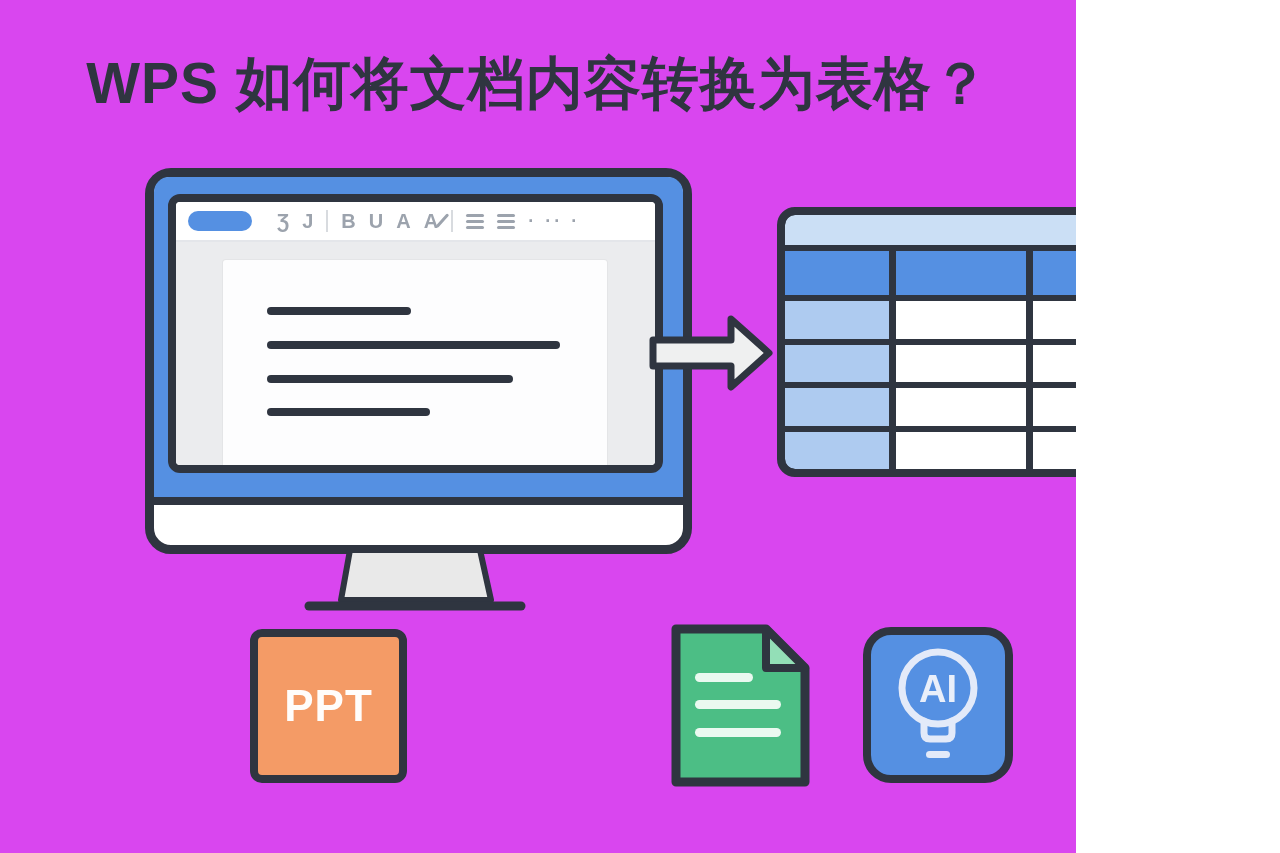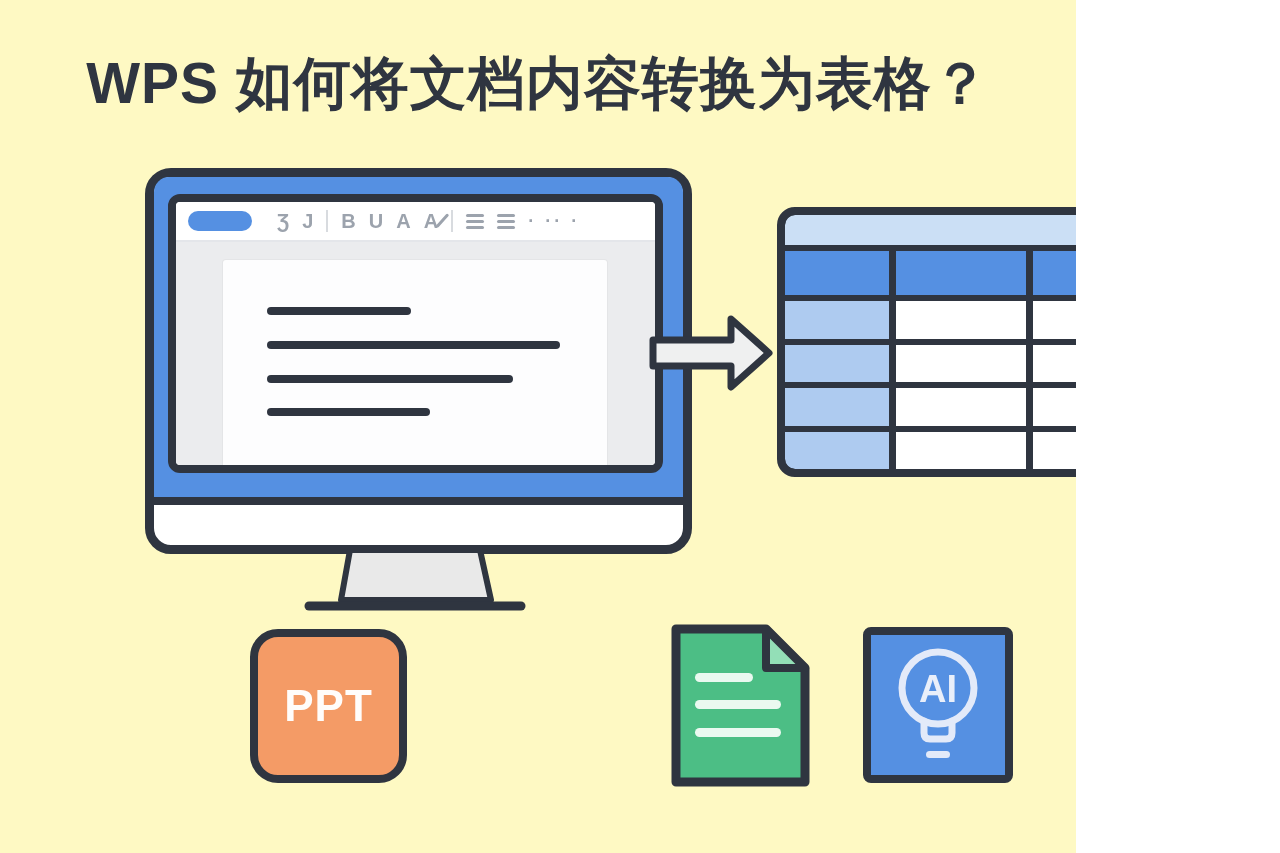--- a/index.html
+++ b/index.html
@@ -1,18 +1,18 @@
 <!DOCTYPE html>
 <html><head>
 <meta charset="utf-8">
 <style>
   html,body { margin:0; padding:0; }
   .canvas {
     position:relative; width:1076px; height:853px;
-    background:#fef9c3; overflow:hidden;
+    background:#d946ef; overflow:hidden;
     font-family:"Liberation Sans","DejaVu Sans",sans-serif;
   }
   .title {
     position:absolute; left:0; right:0; top:46px;
     text-align:center; font-size:57px; font-weight:800;
     color:#2F3540; letter-spacing:1px; margin:0;
   }
 
   
   .monitor {
@@ -80,27 +80,27 @@
     grid-template-rows:repeat(4,1fr); gap:6px 7px;
   }
   .rtable-body .lab  { background:#AECBF0; }
   .rtable-body .cell { background:#FFFFFF; }
   .rtable-body .bl { border-radius:0 0 0 10px; }
   .rtable-body .br { border-radius:0 0 10px 0; }
 
   
   .ficon {
     position:absolute; box-sizing:border-box; border:8px solid #2F3540;
-    border-radius:28px; display:flex; align-items:center; justify-content:center;
+    border-radius:12px; display:flex; align-items:center; justify-content:center;
   }
   .ficon span { color:#FFFDFB; font-size:44px; font-weight:800; letter-spacing:1px; }
   .ficon-ppt { left:250px; top:629px; width:157px; height:154px; background:#F49B66; }
   .ficon-pdf { left:467px; top:629px; width:141px; height:154px; background:#DD6F60; }
   .doc-svg   { position:absolute; left:669px; top:623px; }
-  .ficon-ai  { left:863px; top:627px; width:150px; height:156px; background:#5590E2; border-radius:8px;justify-content:flex-end; }
+  .ficon-ai  { left:863px; top:627px; width:150px; height:156px; background:#5590E2; border-radius:28px;justify-content:flex-end; }
 </style>
 </head>
 <body>
 
 <div class="canvas">
 
   <h1 class="title">WPS 如何将文档内容转换为表格？</h1>
 
   <div class="monitor">
     <div class="bezel"></div>

